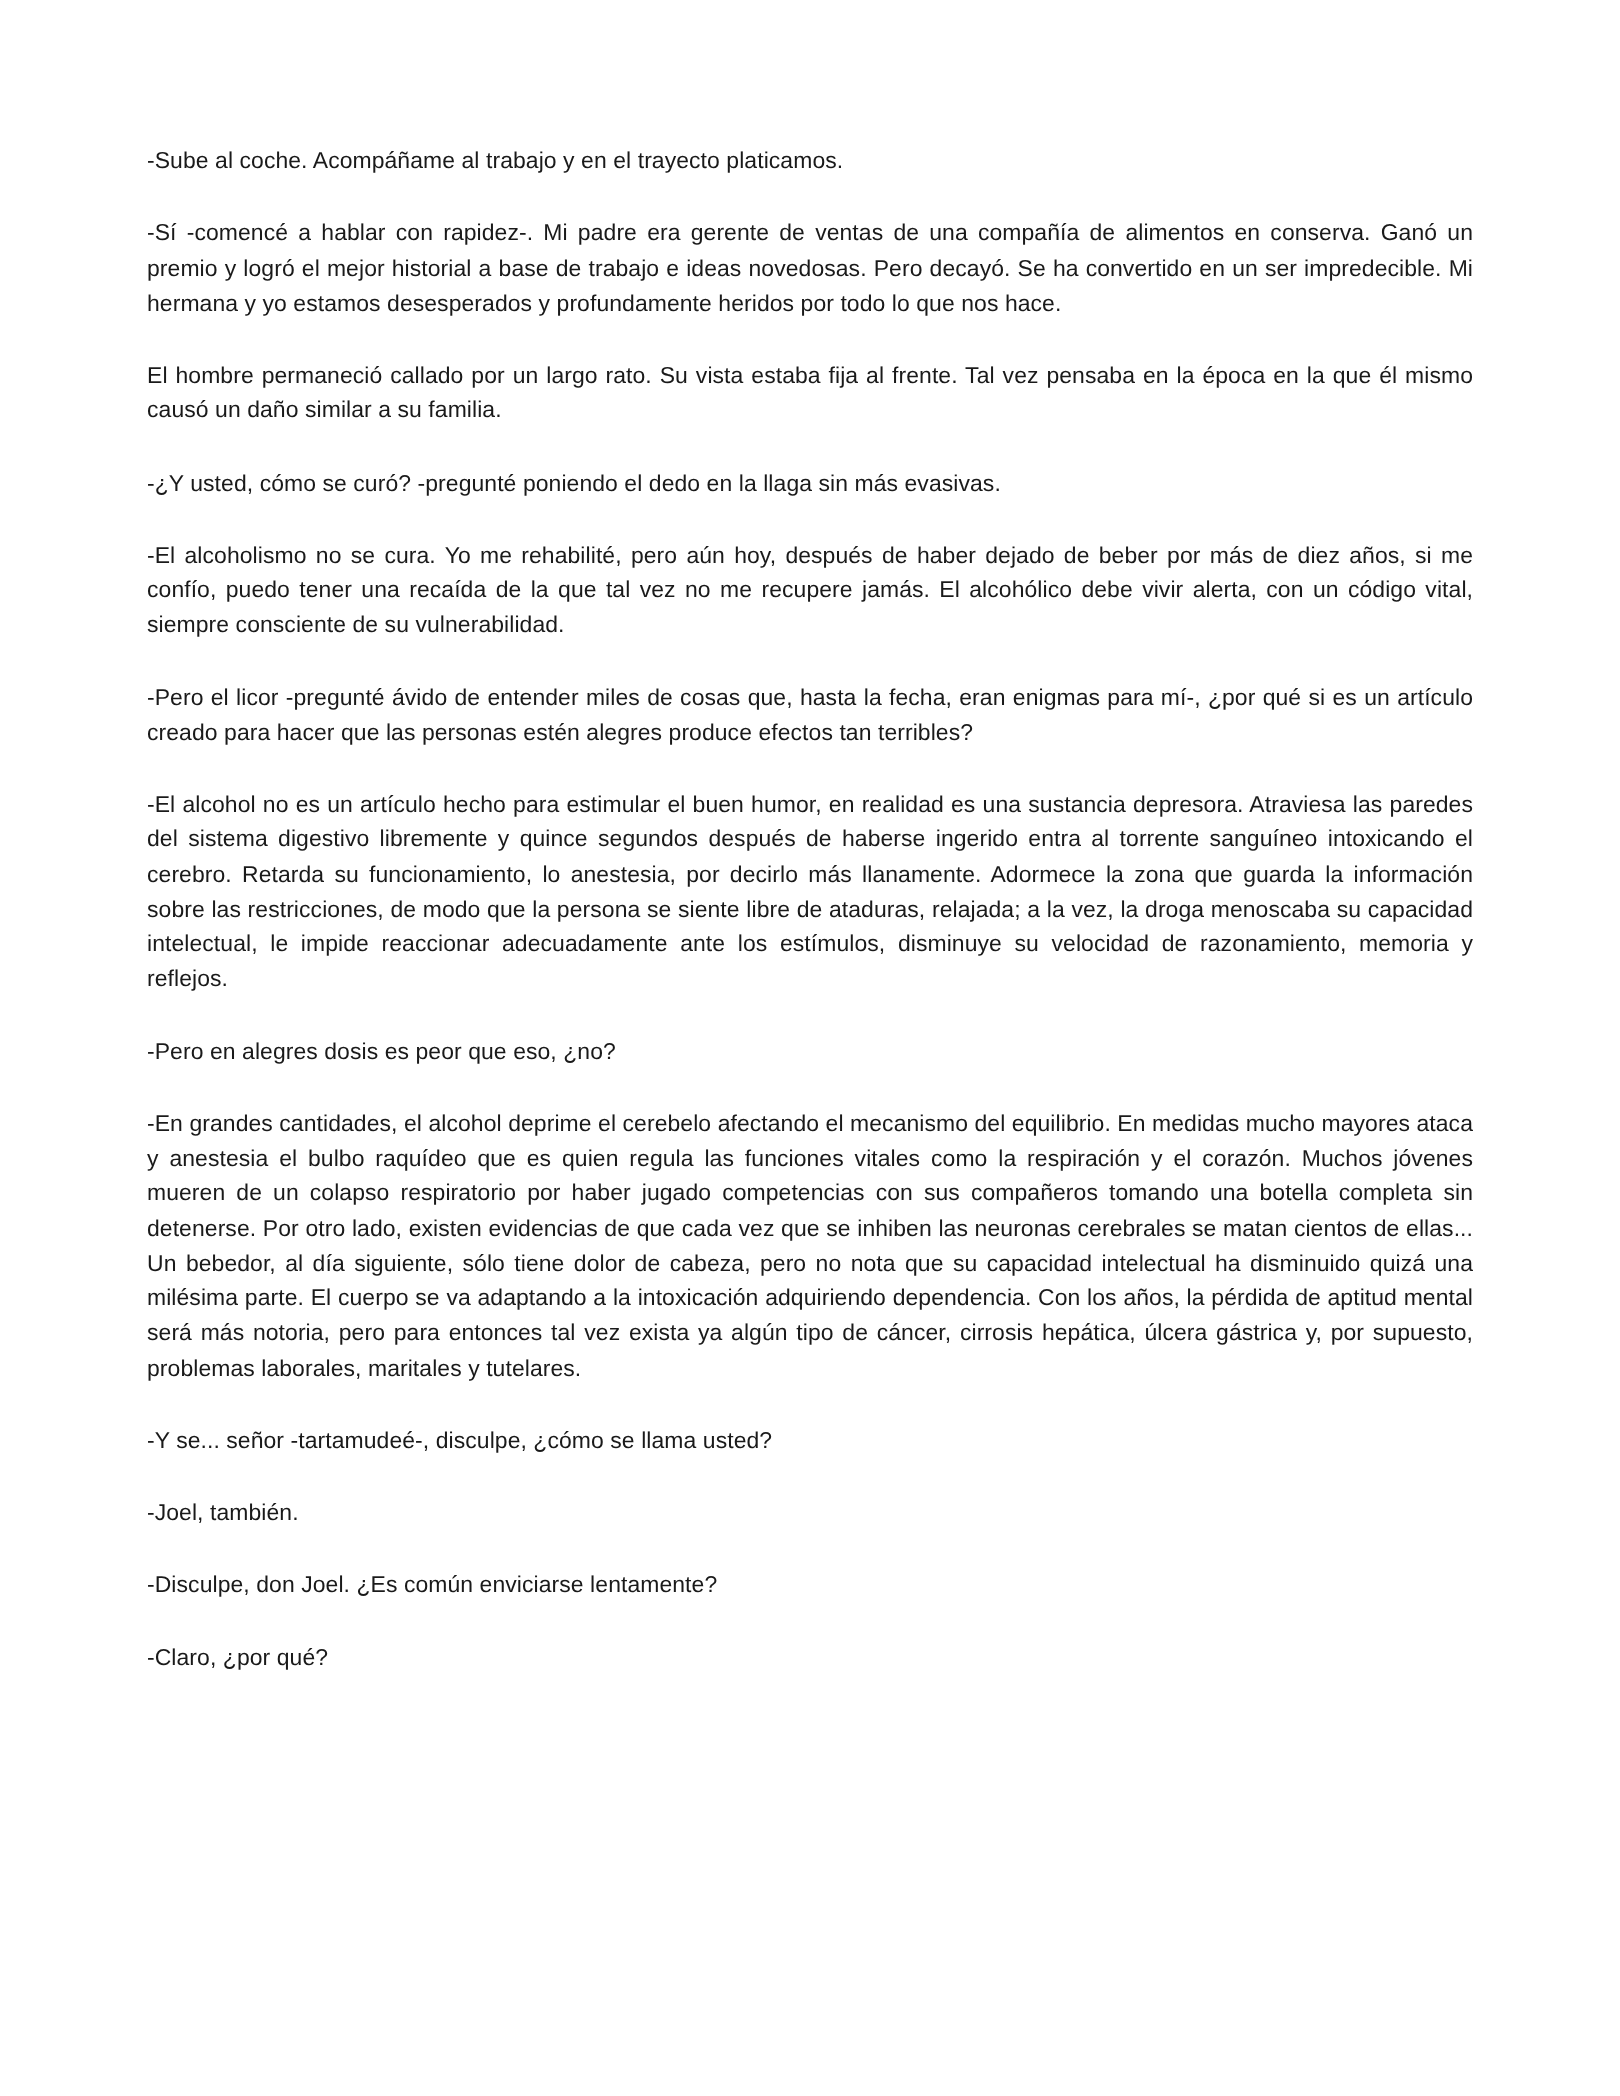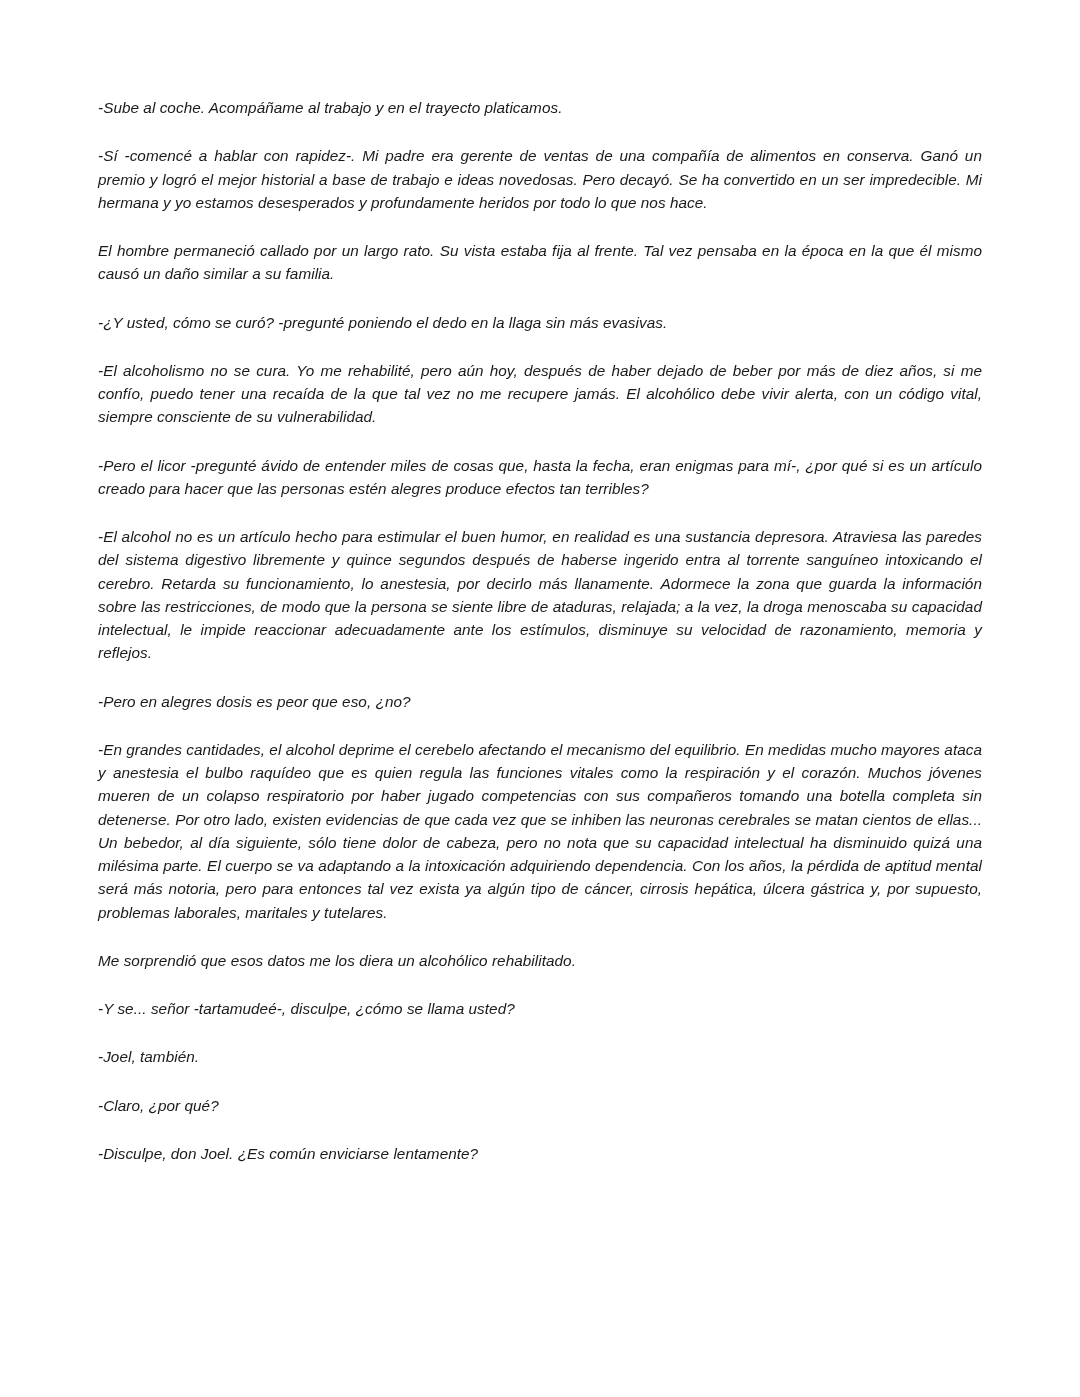--- a/index.html
+++ b/index.html
@@ -12,21 +12,20 @@
     min-height: 1397px;
     font-family: "Liberation Sans", sans-serif;
     color: #000000;
   }
   .page {
     width: 1080px;
     min-height: 1397px;
     box-sizing: border-box;
     padding: 96px 98px 60px 98px;
     background: #ffffff;
-    font-style: italic;
   }
   .doc-body {
     width: 884px;
   }
   p.para {
     margin: 0 0 25px 0;
     font-size: 15.3px;
     line-height: 1.52;
     text-align: justify;
     text-justify: inter-word;
@@ -44,19 +43,18 @@
   <div class="doc-body">
     <p class="para">-Sube al coche. Acompáñame al trabajo y en el trayecto platicamos.</p>
     <p class="para">-Sí -comencé a hablar con rapidez-. Mi padre era gerente de ventas de una compañía de alimentos en conserva. Ganó un premio y logró el mejor historial a base de trabajo e ideas novedosas. Pero decayó. Se ha convertido en un ser impredecible. Mi hermana y yo estamos desesperados y profundamente heridos por todo lo que nos hace.</p>
     <p class="para">El hombre permaneció callado por un largo rato. Su vista estaba fija al frente. Tal vez pensaba en la época en la que él mismo causó un daño similar a su familia.</p>
     <p class="para">-¿Y usted, cómo se curó? -pregunté poniendo el dedo en la llaga sin más evasivas.</p>
     <p class="para">-El alcoholismo no se cura. Yo me rehabilité, pero aún hoy, después de haber dejado de beber por más de diez años, si me confío, puedo tener una recaída de la que tal vez no me recupere jamás. El alcohólico debe vivir alerta, con un código vital, siempre consciente de su vulnerabilidad.</p>
     <p class="para">-Pero el licor -pregunté ávido de entender miles de cosas que, hasta la fecha, eran enigmas para mí-, ¿por qué si es un artículo creado para hacer que las personas estén alegres produce efectos tan terribles?</p>
     <p class="para">-El alcohol no es un artículo hecho para estimular el buen humor, en realidad es una sustancia depresora. Atraviesa las paredes del sistema digestivo libremente y quince segundos después de haberse ingerido entra al torrente sanguíneo intoxicando el cerebro. Retarda su funcionamiento, lo anestesia, por decirlo más llanamente. Adormece la zona que guarda la información sobre las restricciones, de modo que la persona se siente libre de ataduras, relajada; a la vez, la droga menoscaba su capacidad intelectual, le impide reaccionar adecuadamente ante los estímulos, disminuye su velocidad de razonamiento, memoria y reflejos.</p>
     <p class="para">-Pero en alegres dosis es peor que eso, ¿no?</p>
     <p class="para">-En grandes cantidades, el alcohol deprime el cerebelo afectando el mecanismo del equilibrio. En medidas mucho mayores ataca y anestesia el bulbo raquídeo que es quien regula las funciones vitales como la respiración y el corazón. Muchos jóvenes mueren de un colapso respiratorio por haber jugado competencias con sus compañeros tomando una botella completa sin detenerse. Por otro lado, existen evidencias de que cada vez que se inhiben las neuronas cerebrales se matan cientos de ellas... Un bebedor, al día siguiente, sólo tiene dolor de cabeza, pero no nota que su capacidad intelectual ha disminuido quizá una milésima parte. El cuerpo se va adaptando a la intoxicación adquiriendo dependencia. Con los años, la pérdida de aptitud mental será más notoria, pero para entonces tal vez exista ya algún tipo de cáncer, cirrosis hepática, úlcera gástrica y, por supuesto, problemas laborales, maritales y tutelares.</p>
-    <p class="para">Me sorprendió que esos datos me los diera un alcohólico rehabilitado.</p>
     <p class="para">-Y se... señor -tartamudeé-, disculpe, ¿cómo se llama usted?</p>
     <p class="para">-Joel, también.</p>
+    <p class="para">-Disculpe, don Joel. ¿Es común enviciarse lentamente?</p>
     <p class="para">-Claro, ¿por qué?</p>
-    <p class="para">-Disculpe, don Joel. ¿Es común enviciarse lentamente?</p>
   </div>
 </div>
 
 </body></html>

